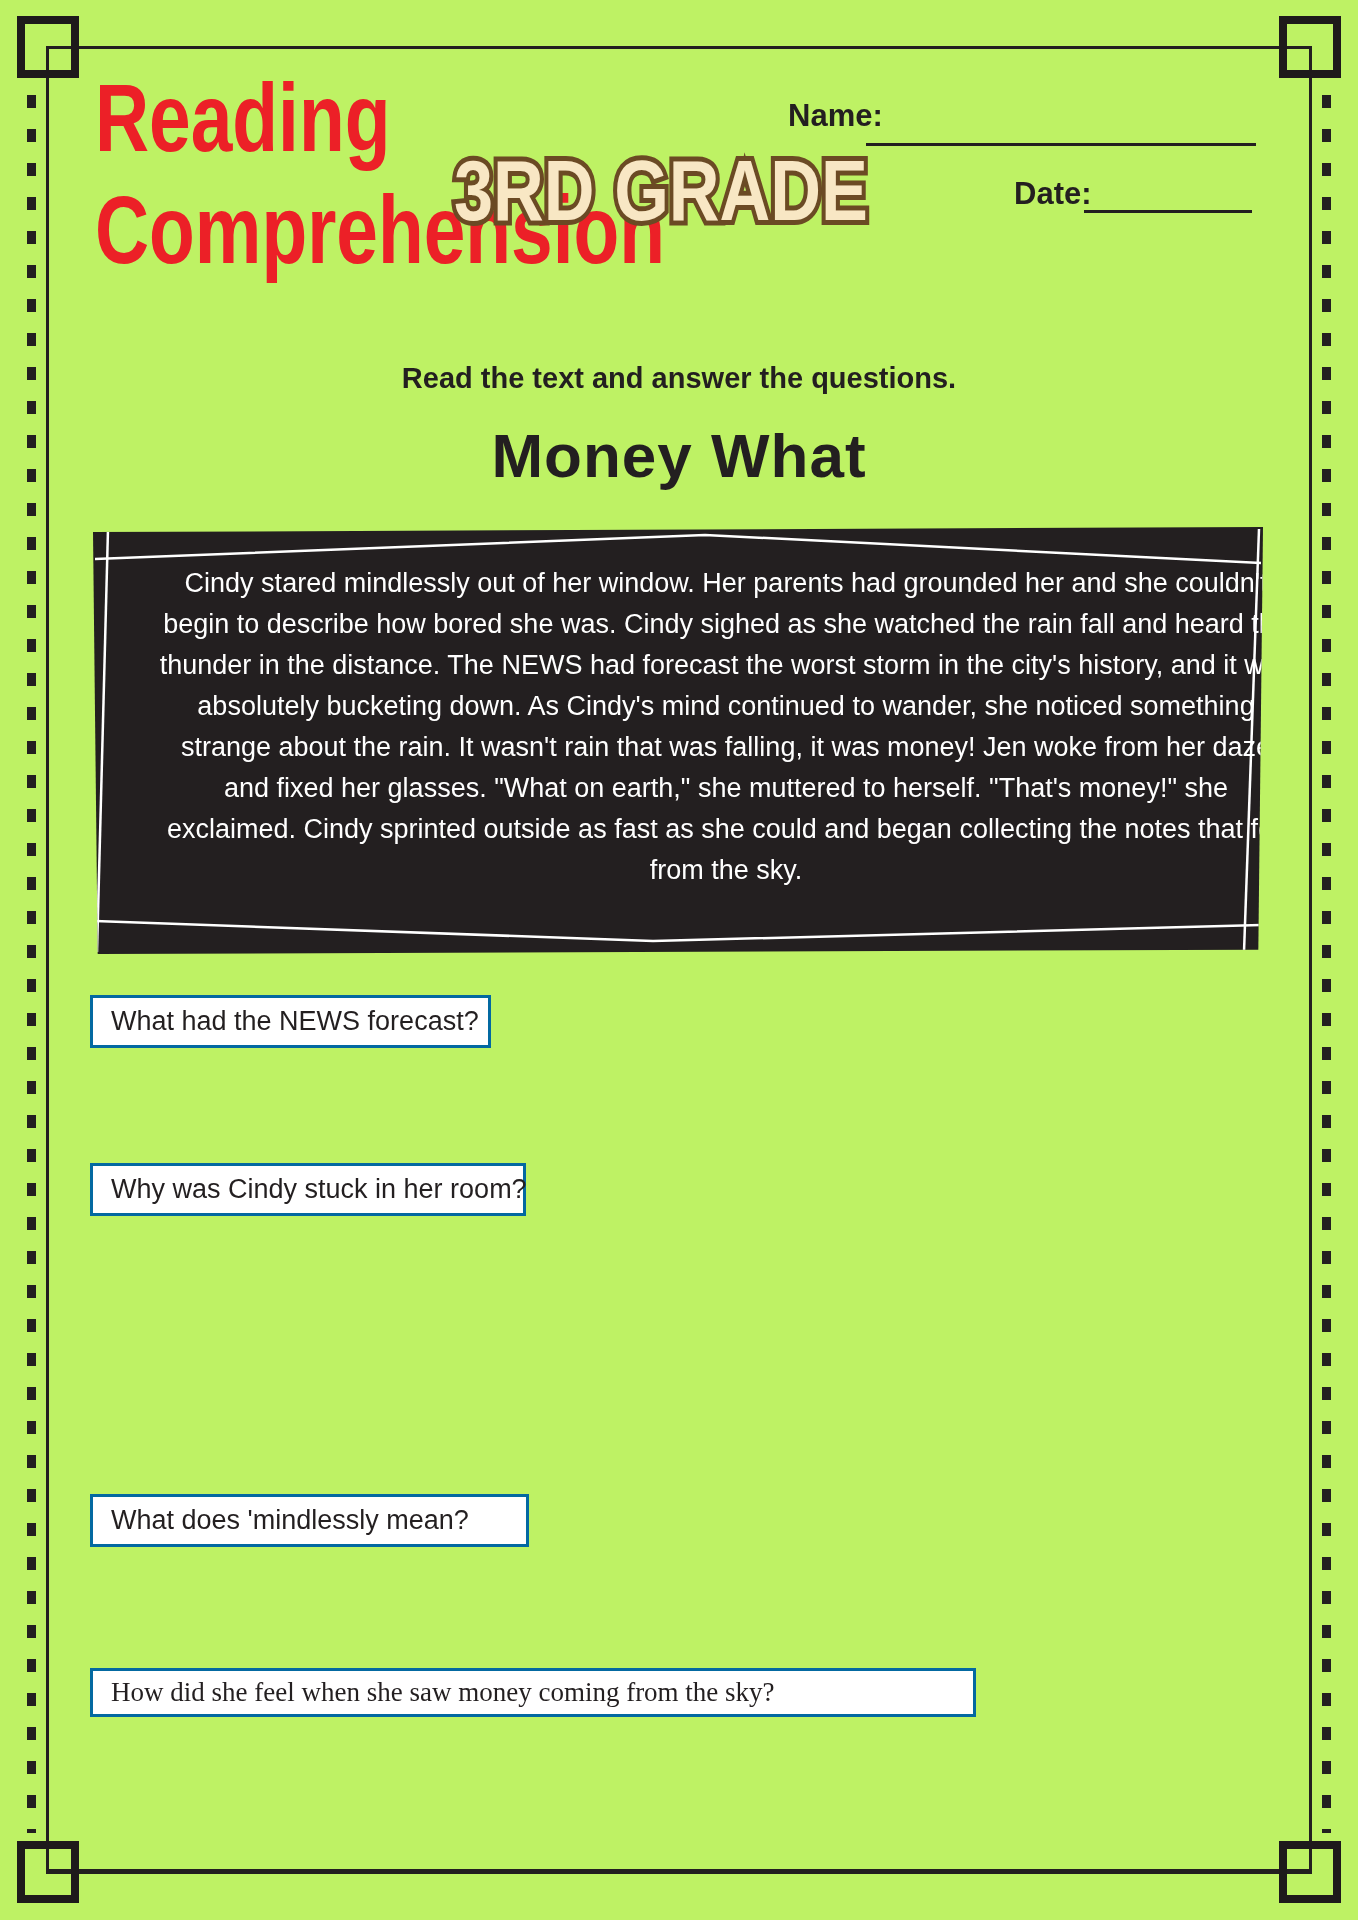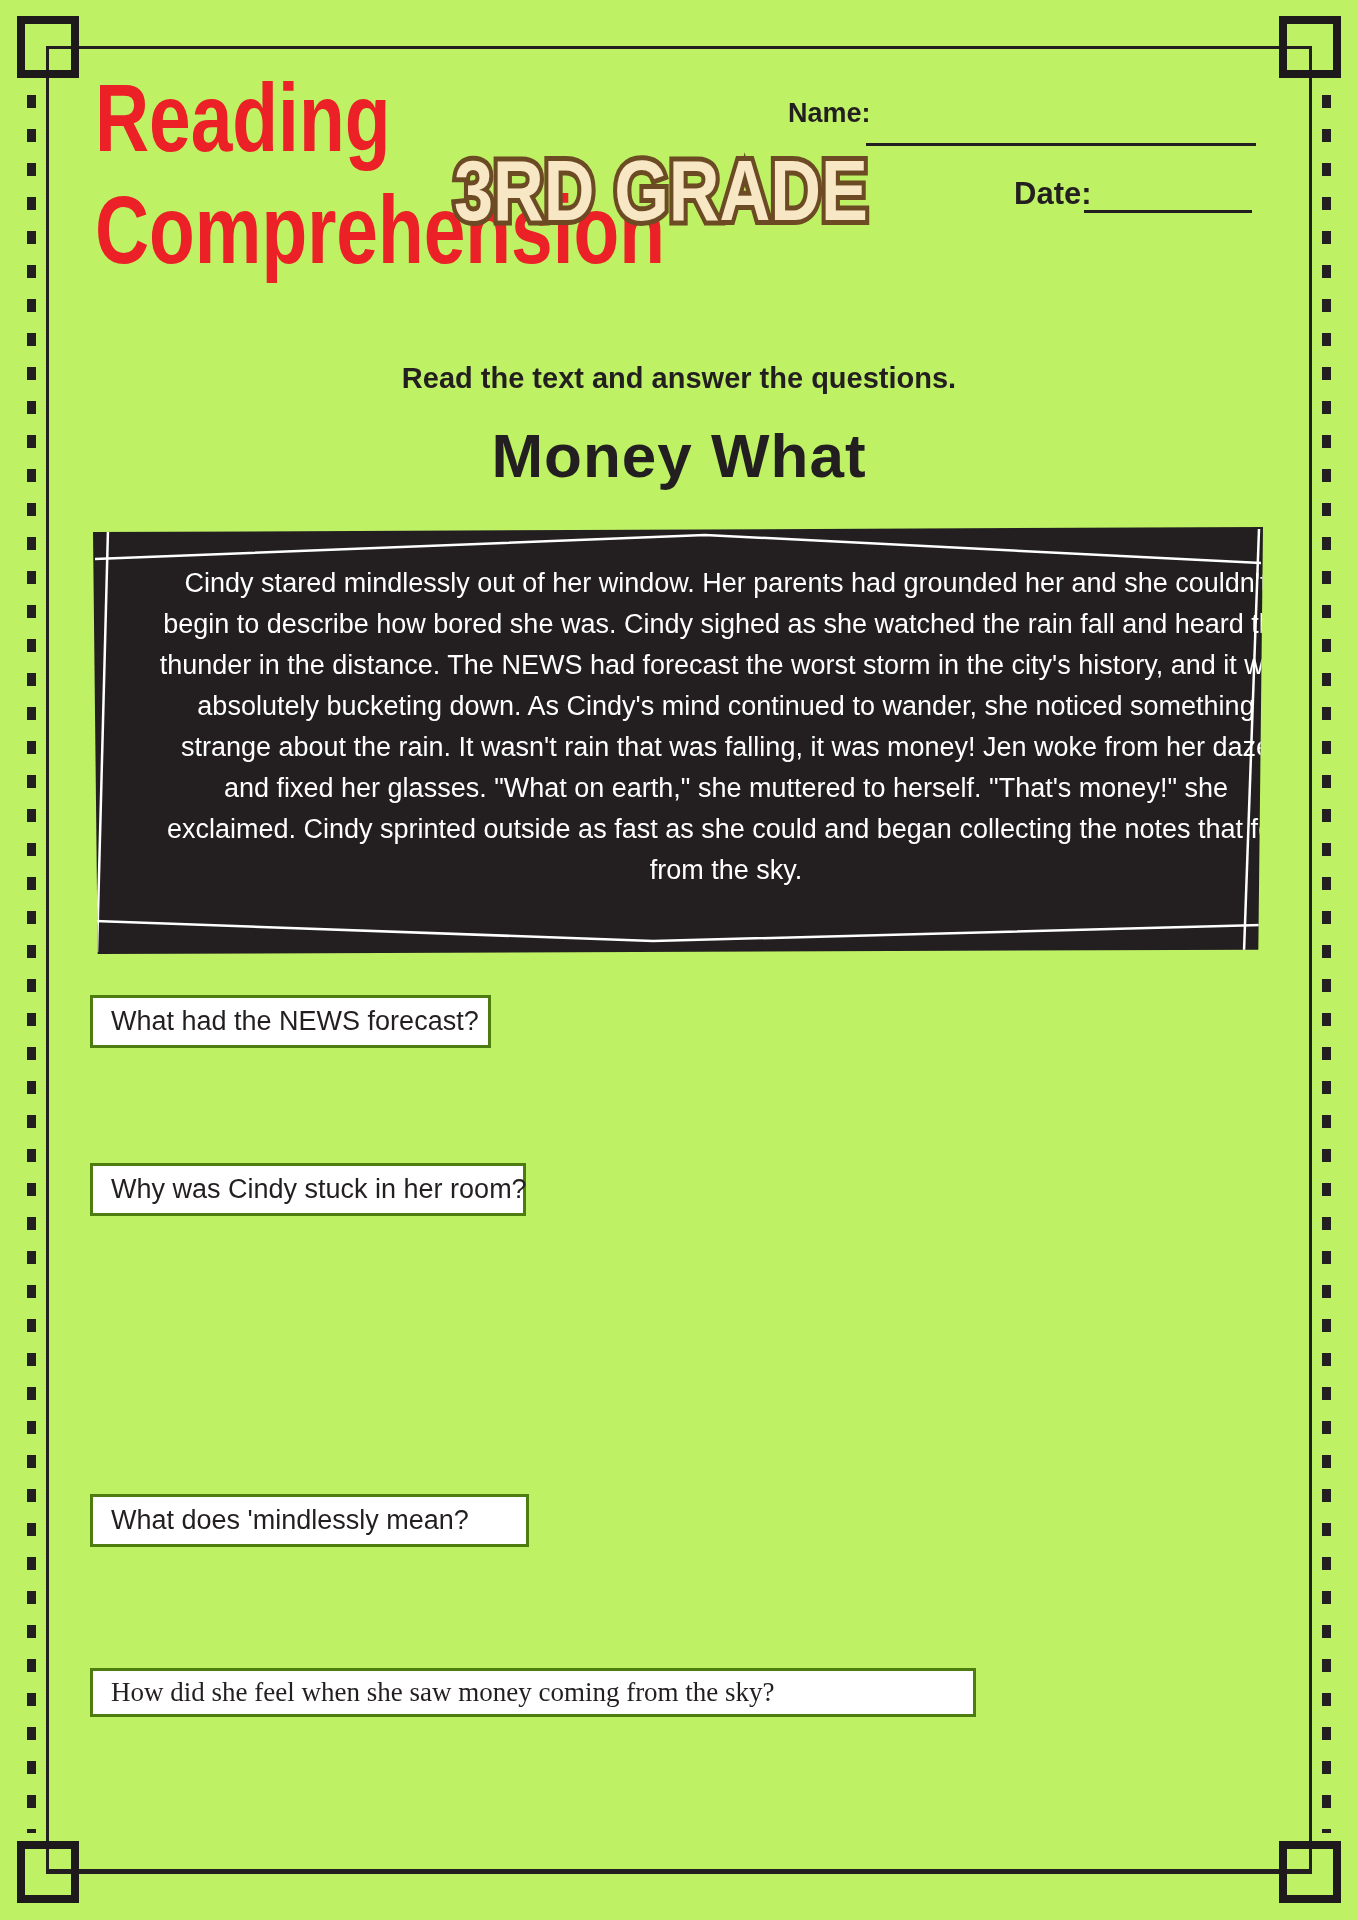--- a/index.html
+++ b/index.html
@@ -33,21 +33,21 @@
   .main-title {
     position:absolute; left:95px; top:62px; color:#EC2027;
     font-size:96px; font-weight:bold; line-height:112px;
     transform:scaleX(.78); transform-origin:left top; white-space:nowrap;
   }
   .grade-badge-svg { position:absolute; left:448px; top:128px; }
   .grade-badge-svg text {
     font-family:"Liberation Sans", sans-serif; font-weight:bold; font-size:86px;
     fill:#F8E7C4; stroke:#6B4A24; stroke-width:10px; paint-order:stroke;
   }
-  .name-label { position:absolute; left:788px; top:98px;  font-size:27px; font-weight:bold; }
+  .name-label { position:absolute; left:788px; top:98px;  font-size:31px; font-weight:bold; }
   .name-line  { position:absolute; left:866px; top:108px; width:390px; height:38px; border-bottom:3px solid #231F20; }
   .date-label { position:absolute; left:1014px; top:176px; font-size:31px; font-weight:bold; }
   .date-line  { position:absolute; left:1084px; top:178px; width:168px; height:35px; border-bottom:3px solid #231F20; }
 
   .instruction {
     position:absolute; left:0; top:362px; width:1358px; text-align:center;
     font-size:29px; font-weight:bold;
   }
   .story-title {
     position:absolute; left:0; top:420px; width:1358px; text-align:center;
@@ -62,21 +62,21 @@
   }
   .story-sketch { position:absolute; left:0; top:0; }
   .story-text {
     position:absolute; left:18px; top:36px; width:1134px;
     color:#ffffff; text-align:center; font-size:27px; line-height:41px;margin-left:48px;
   }
 
   
   .question {
     position:absolute; left:90px; height:53px; background:#ffffff;
-    border:3px solid #4d7c0f; font-size:27px; display:flex; align-items:center;
+    border:3px solid #0369a1; font-size:27px; display:flex; align-items:center;
     padding-left:18px; white-space:nowrap;
   }
   .q1 { top:995px;  width:401px; }
   .q2 { top:1163px; width:436px; }
   .q3 { top:1331px; width:436px; }
   .q4 { top:1494px; width:439px; }
   .q5 { top:1668px; width:886px; height:49px;font-family:Liberation Serif, serif; }
 </style>
 </head>
 <body>

